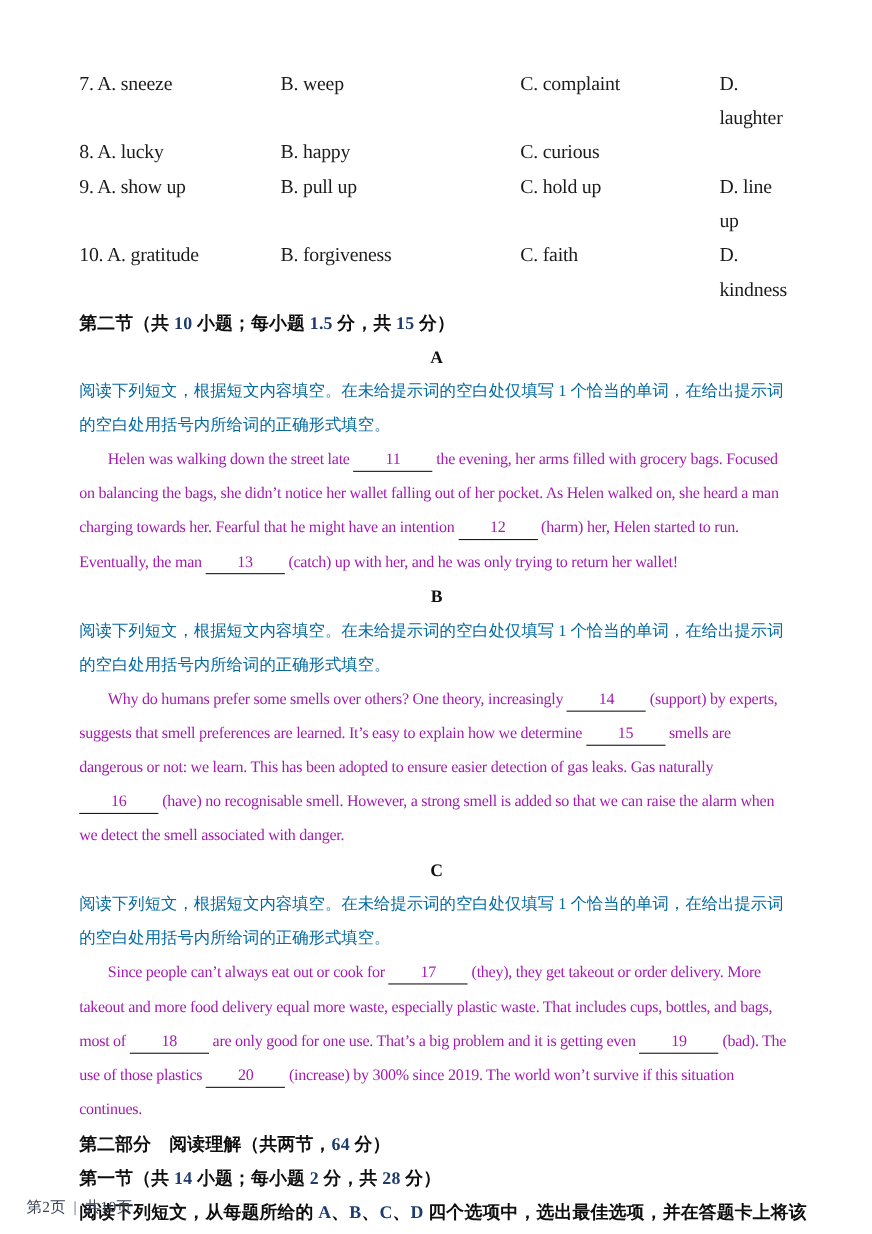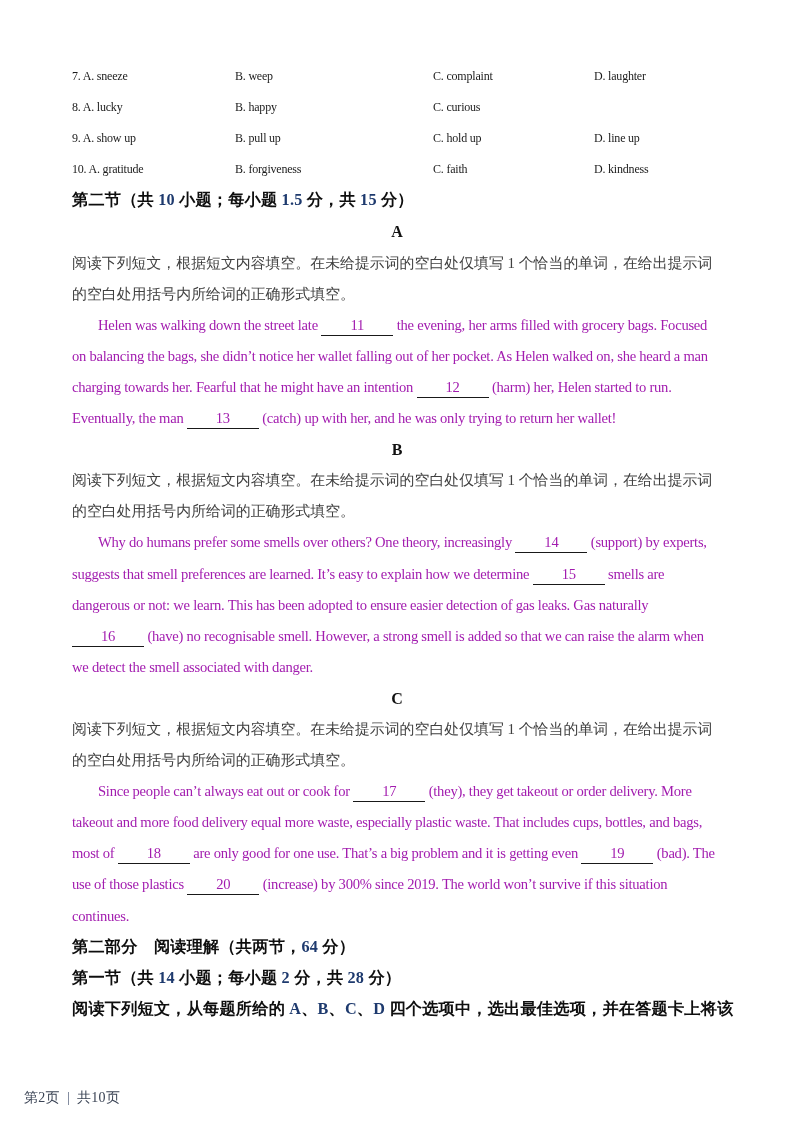--- a/index.html
+++ b/index.html
@@ -9,35 +9,35 @@
     background:#ffffff;
     font-family:"Liberation Serif","DejaVu Serif",serif;
     color:#1b1b1b;
     overflow:hidden;
   }
   .content{
     position:absolute;left:72px;top:61px;width:650px;
     line-height:31.1px;
   }
   
-  .opt-row{display:flex;font-size:12px;letter-spacing:-0.2px;}
+  .opt-row{display:flex;font-size:18px;letter-spacing:-0.2px;gap:20px;}
   .opt-row .c0{width:163px;}
   .opt-row .c1{width:162px;}
   .opt-row .c2{width:161px;margin-left:36px;}
   .opt-row .c3{flex:1;}
   
   .h-bold{
     margin:0;font-weight:bold;font-size:16.2px;color:#0e0e0e;
     line-height:31.1px;letter-spacing:0.2px;
   }
   .nowrap{white-space:nowrap;}
   
   .passage-label{text-align:center;font-weight:bold;font-size:16px;color:#111;}
   
-  .instruction{margin:0;font-size:14.9px;color:#404040;letter-spacing:0;}
+  .instruction{margin:0;font-size:14.9px;color:#0369a1;letter-spacing:0;}
   
   .passage{margin:0;font-size:14.6px;letter-spacing:-0.25px;text-indent:26px;color:#a21caf;}
   .blank{
     display:inline-block;min-width:66px;padding:0 3px;
     text-align:center;text-indent:0;line-height:19px;
     border-bottom:1.6px solid #191919;
   }
   .num{color:#1e3a6e;text-align:right;}
   
   .footer{

